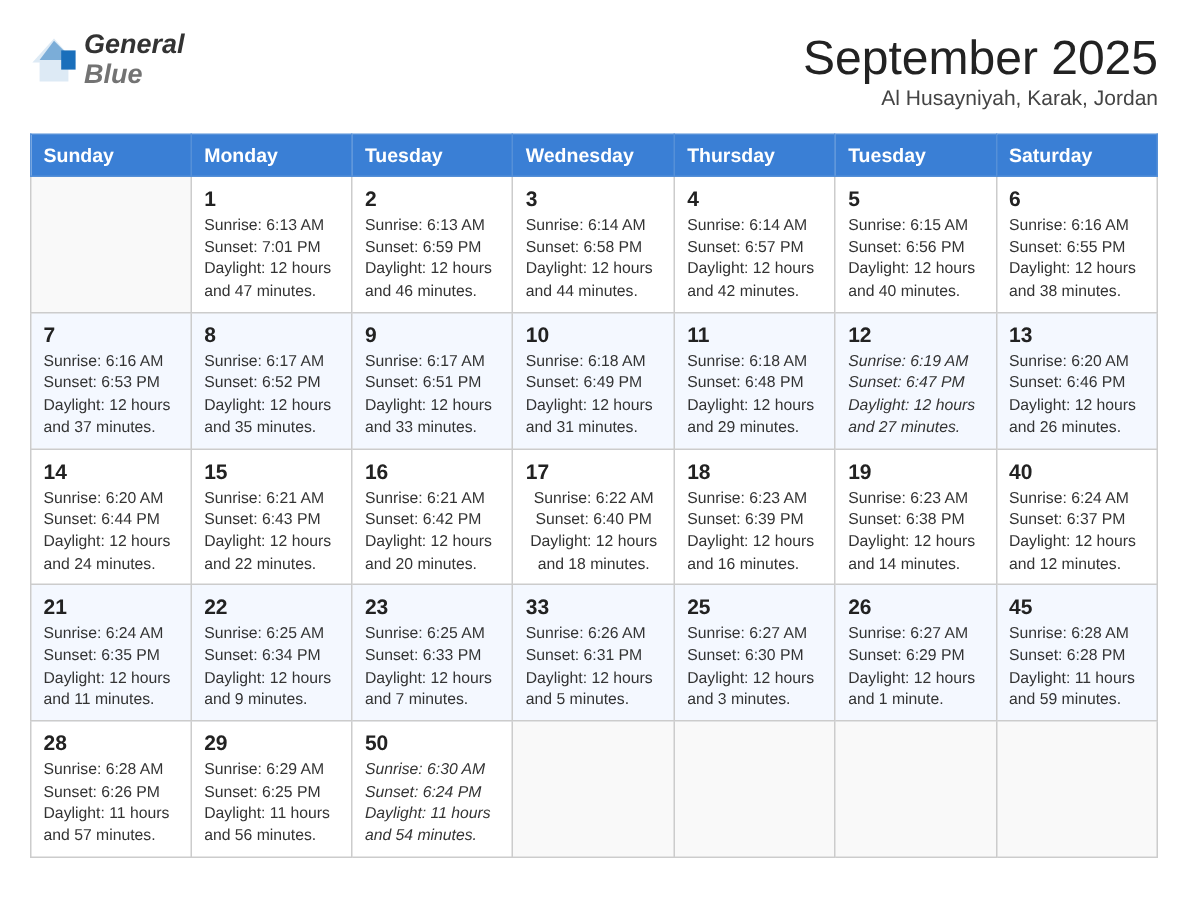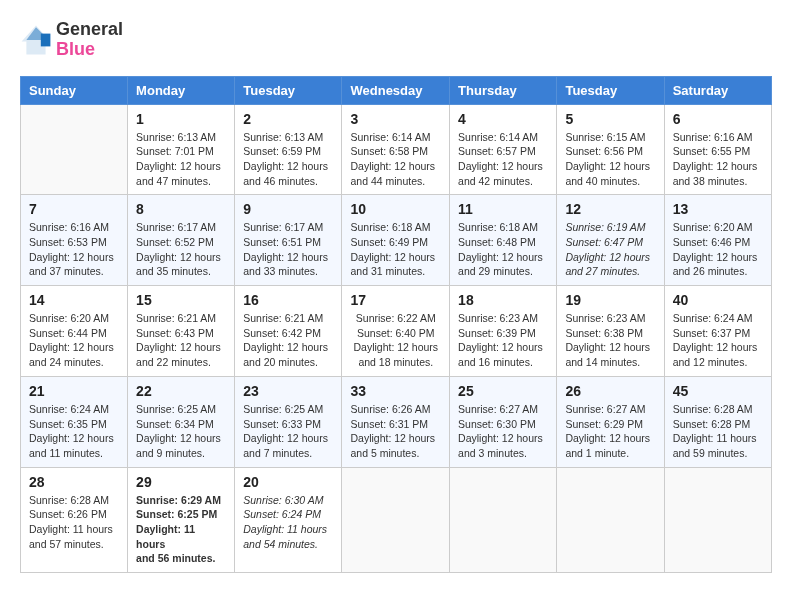--- a/index.html
+++ b/index.html
@@ -13,28 +13,29 @@
     .header {
       display: flex;
       justify-content: space-between;
       align-items: flex-start;
       margin-bottom: 16px;
     }
     .logo {
       display: flex;
       align-items: center;
       gap: 4px;
+      font-style: italic;
     }
     .logo-text {
       font-size: 18px;
       font-weight: bold;
       line-height: 1.1;
     }
     .logo-general { color: #333; }
-    .logo-blue { color: #ec4899; }
+    .logo-blue { color: #737373; }
     .logo-icon {
       width: 32px;
       height: 32px;
     }
     .title-block {
       text-align: right;
     }
     .month-title {
       font-size: 32px;
       font-weight: normal;
@@ -94,20 +95,24 @@
     <svg class="logo-icon" viewBox="0 0 40 40">
       <polygon points="20,2 38,22 32,22 32,38 8,38 8,22 2,22" fill="#1a6fbb" opacity="0.15"></polygon>
       <polygon points="20,4 36,20 8,20" fill="#1a6fbb" opacity="0.5"></polygon>
       <polygon points="26,12 38,12 38,28 26,28" fill="#1a6fbb"></polygon>
     </svg>
     <div class="logo-text">
       <span class="logo-general">General</span><br>
       <span class="logo-blue">Blue</span>
     </div>
   </div>
+  <div class="title-block">
+    <div class="month-title">September 2025</div>
+    <div class="subtitle">Al Husayniyah, Karak, Jordan</div>
+  </div>
 </div>
 
 <table class="calendar">
   <thead>
     <tr>
     <th>Sunday</th>
         <th>Monday</th>
         <th>Tuesday</th>
         <th>Wednesday</th>
         <th>Thursday</th>
@@ -317,27 +322,27 @@
       <tr>
         <td>
           <span class="day-number">28</span>
           <div class="day-info" style="white-space: pre-line;">Sunrise: 6:28 AM
 Sunset: 6:26 PM
 Daylight: 11 hours
 and 57 minutes.</div>
         </td>
         <td>
           <span class="day-number">29</span>
-          <div class="day-info" style="white-space: pre-line; font-weight: bold;">Sunrise: 6:29 AM
+          <div class="day-info" style="white-space: pre-line;">Sunrise: 6:29 AM
 Sunset: 6:25 PM
 Daylight: 11 hours
 and 56 minutes.</div>
         </td>
         <td>
-          <span class="day-number">20</span>
+          <span class="day-number">50</span>
           <div class="day-info" style="white-space: pre-line; font-style: italic;">Sunrise: 6:30 AM
 Sunset: 6:24 PM
 Daylight: 11 hours
 and 54 minutes.</div>
         </td>
         <td class="empty-cell"></td>
         <td class="empty-cell"></td>
         <td class="empty-cell"></td>
         <td class="empty-cell"></td>
       </tr>

